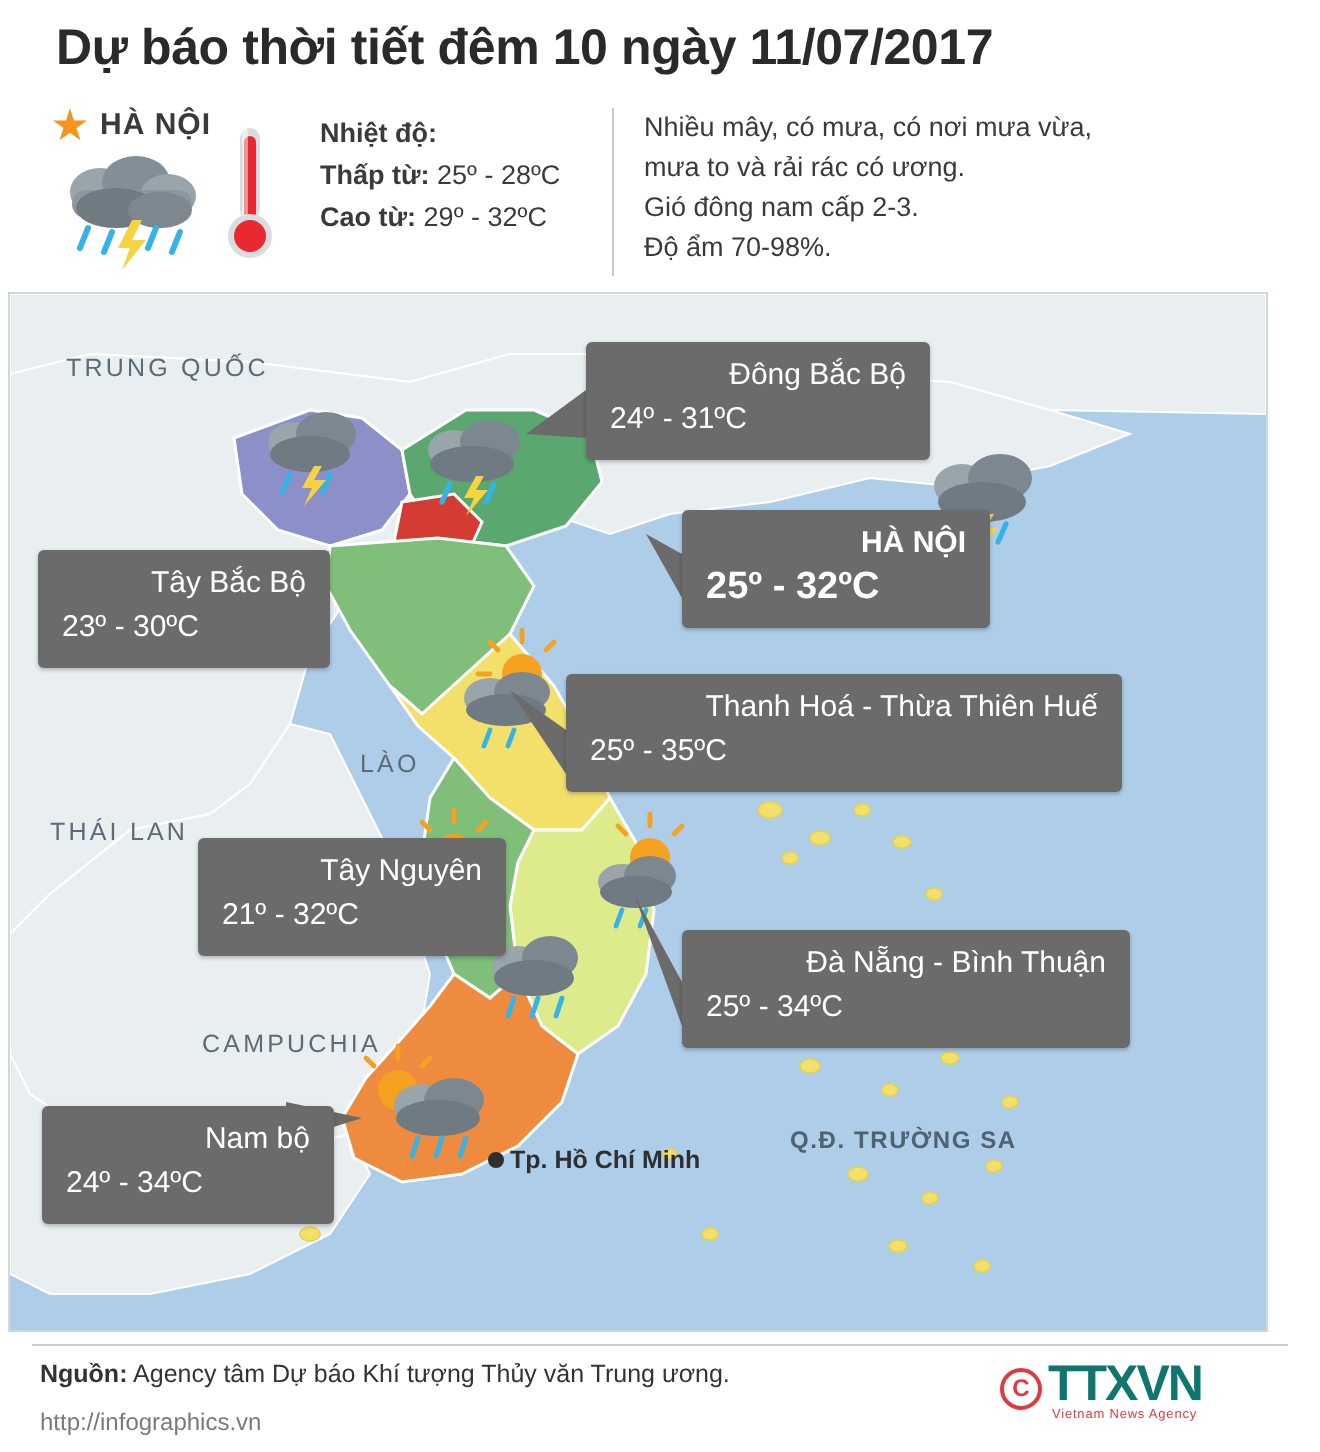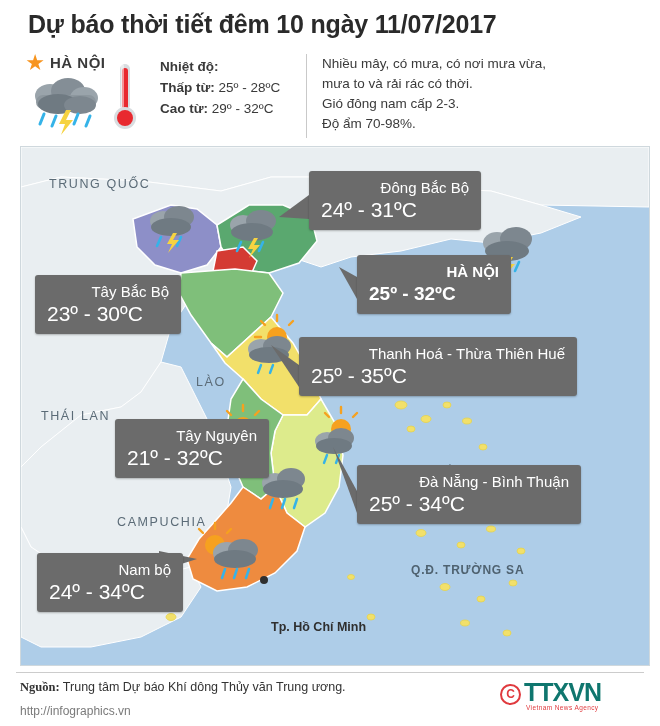--- a/index.html
+++ b/index.html
@@ -96,21 +96,21 @@
     top: 54px;
     width: 310px;
     font-size: 13.5px;
     color: #3a3a3a;
     line-height: 20px;
   }
 
   
   #map {
     position: absolute;
-    left: 20px;
+    left: 4px;
     top: 146px;
     width: 628px;
     height: 518px;
     background: #aecde8;
     border: 1px solid #cfd8dd;
     overflow: hidden;
   }
   #map svg { display: block; }
 
   .map-text {
@@ -124,40 +124,39 @@
     color: #4f6270;
     letter-spacing: 0.8px;
     font-size: 12px;
     font-weight: bold;
   }
   .city-dot-label {
     position: absolute;
     font-size: 12.5px;
     color: #2f2f2f;
     font-weight: bold;
-    margin-top: 47px;
   }
 
   
   .callout {
     position: absolute;
     background: #6b6b6b;
     color: #ffffff;
     border-radius: 3px;
     padding: 7px 12px 8px 12px;
     box-shadow: 0 1px 2px rgba(0,0,0,0.25);
   }
   .callout .c-name {
     font-size: 15px;
     line-height: 20px;
     white-space: nowrap;
     text-align: right;
   }
   .callout .c-temp {
-    font-size: 21px;
+    font-size: 15px;
     line-height: 24px;
     white-space: nowrap;
   }
   .callout.hanoi { background: #6b6b6b; }
   .callout.hanoi .c-name {
     font-weight: bold;
     color: #ffffff;
     font-size: 15px;
   }
   .callout.hanoi .c-temp {
@@ -174,21 +173,21 @@
     height: 1px;
     background: #cccccc;
   }
   .source {
     position: absolute;
     left: 20px;
     top: 680px;
     font-size: 12.5px;
     color: #333333;
   }
-  .source b { font-weight: bold; font-family: Liberation Serif, serif; }
+  .source b { font-weight: bold; }
   .site {
     position: absolute;
     left: 20px;
     top: 704px;
     font-size: 12px;
     color: #7a7a7a;
   }
   .ttxvn {
     position: absolute;
     right: 16px;
@@ -273,21 +272,21 @@
     <div class="t-row">
       <span class="lbl">Cao từ:</span>
       <span>29º - 32ºC</span>
     </div>
   </div>
 
   <div class="divider-v"></div>
 
   <div class="desc-block">
     <div>Nhiều mây, có mưa, có nơi mưa vừa,</div>
-    <div>mưa to và rải rác có thời.</div>
+    <div>mưa to và rải rác có ương.</div>
     <div>Gió đông nam cấp 2-3.</div>
     <div>Độ ẩm 70-98%.</div>
   </div>
 
   <div id="map">
 
     <svg width="628" height="518" viewBox="0 0 628 518">
 
       <rect x="0" y="0" width="628" height="518" fill="#aecde8"></rect>
 
@@ -495,21 +494,21 @@
     <div class="callout" style="left:16px; top:382px; width:122px;margin-top:24px;">
       <div class="c-name">Nam bộ</div>
       <div class="c-temp">24º - 34ºC</div>
     </div>
 
   </div>
 
   <div class="footer-rule"></div>
   <div class="source">
     <b>Nguồn:</b>
-    <span>Trung tâm Dự báo Khí dông Thủy văn Trung ương.</span>
+    <span>Agency tâm Dự báo Khí tượng Thủy văn Trung ương.</span>
   </div>
   <div class="site">http://infographics.vn</div>
 
   <div class="ttxvn">
     <div class="c-mark">C</div>
     <div class="t-name">TTXVN</div>
     <div class="t-sub">Vietnam News Agency</div>
   </div>
 
 </div>

